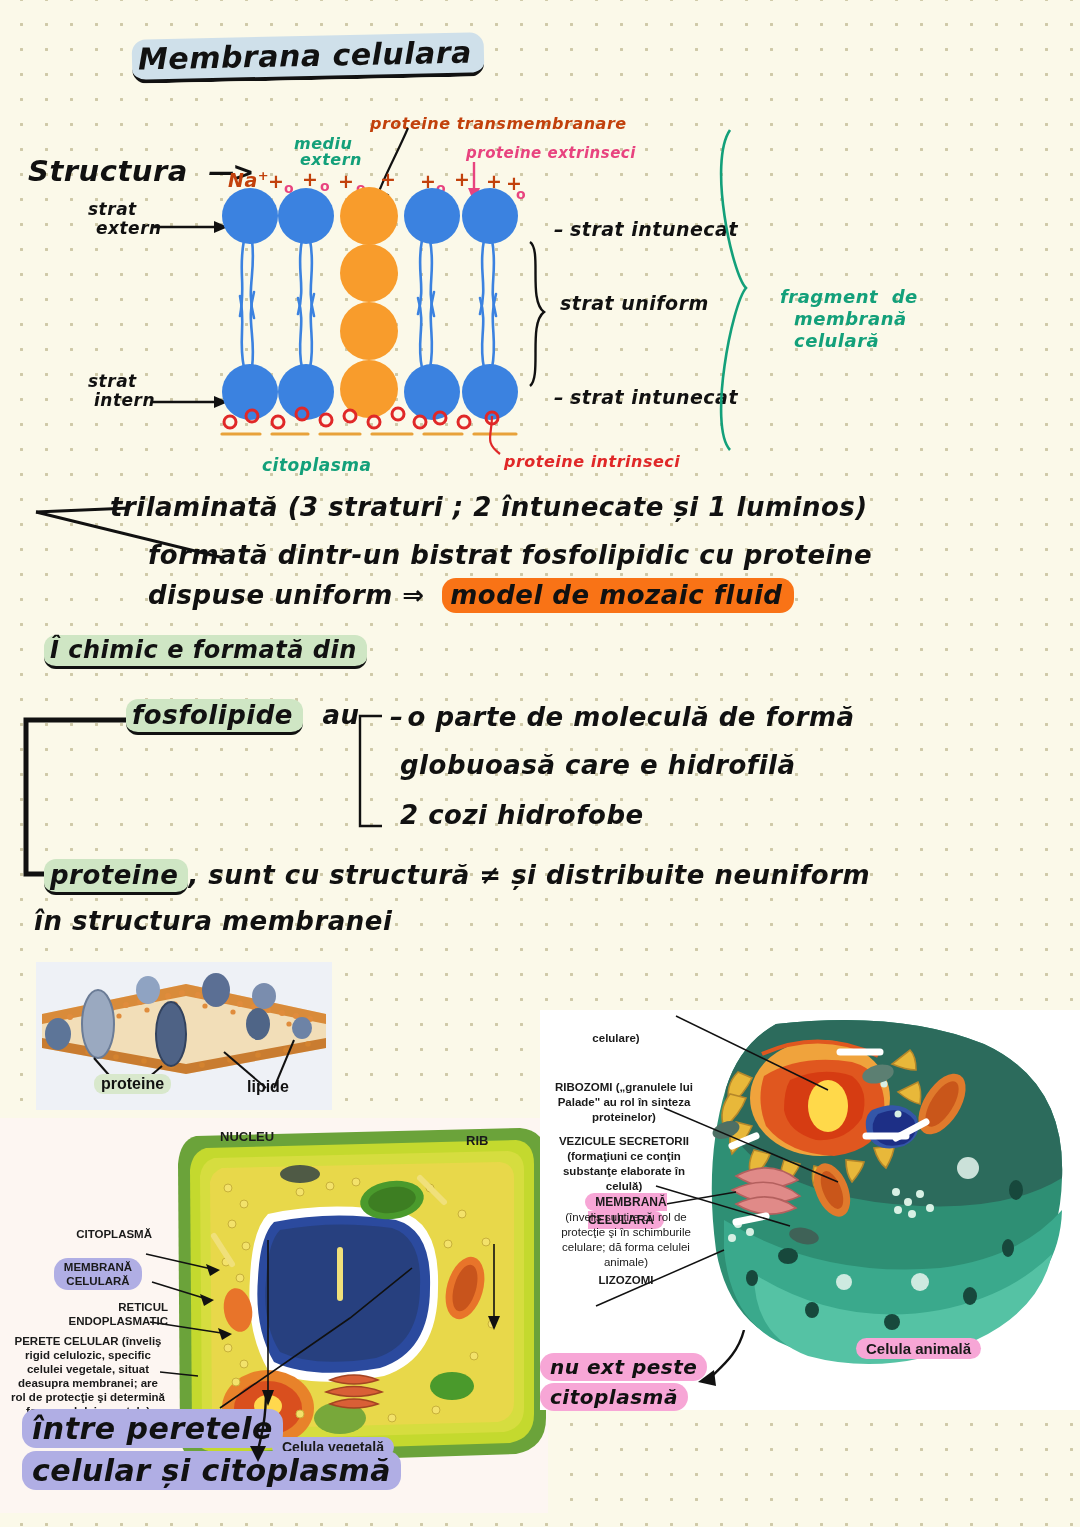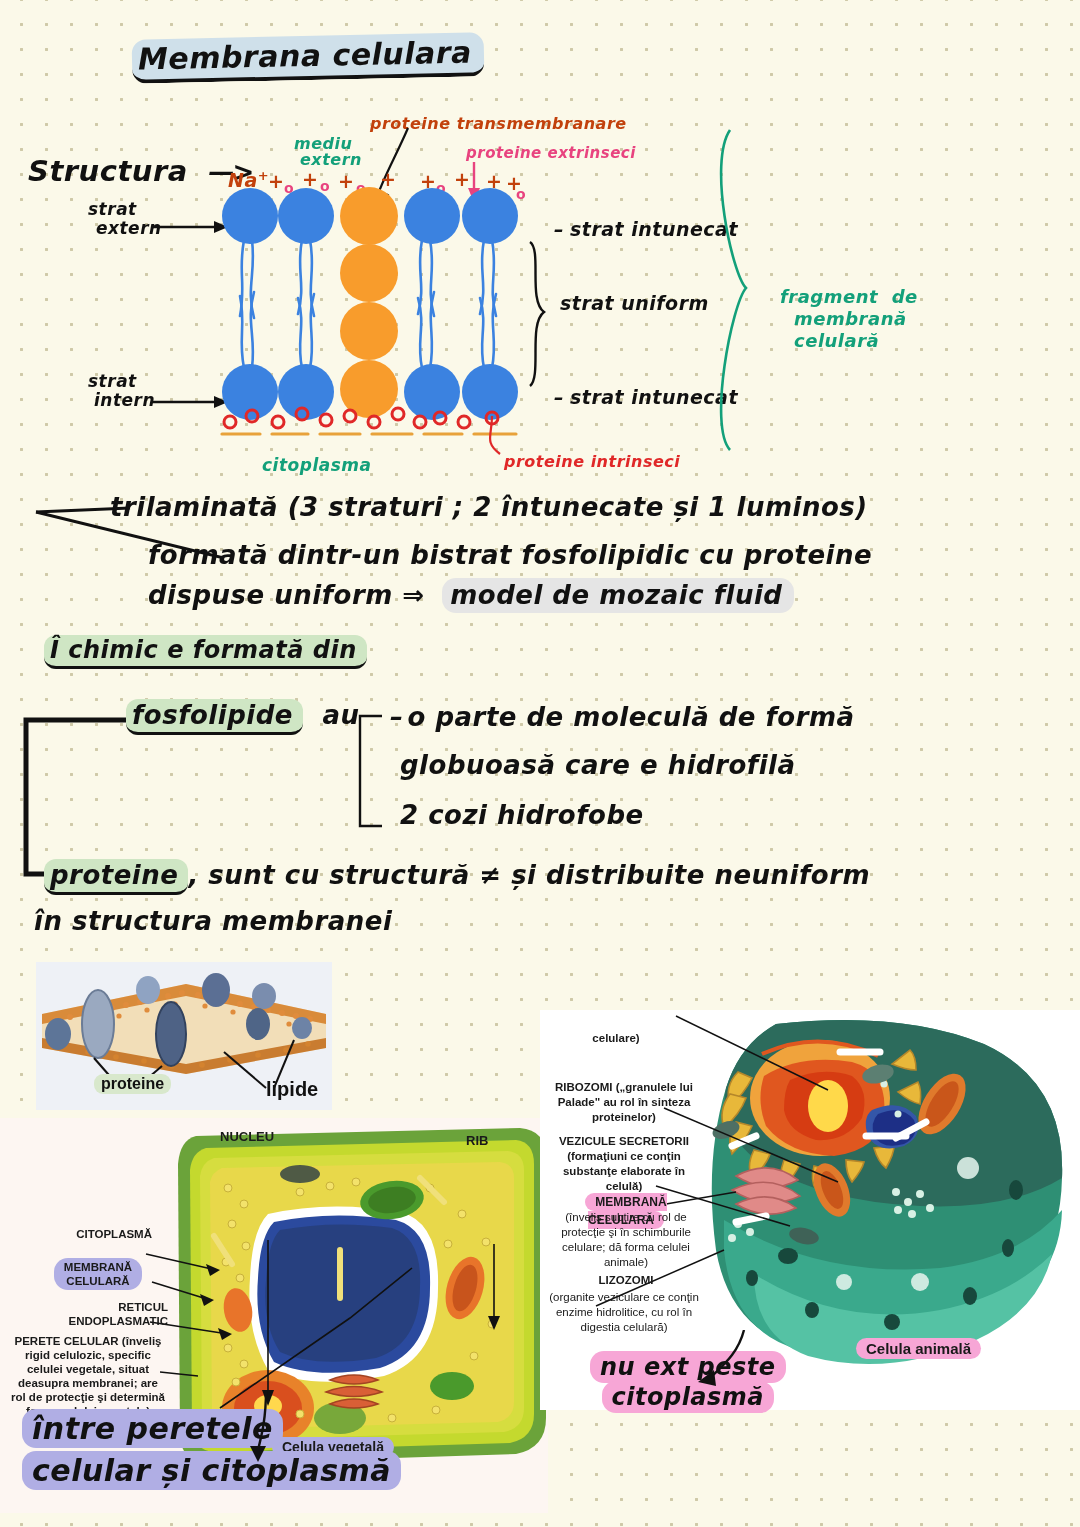--- a/index.html
+++ b/index.html
@@ -32,21 +32,21 @@
   .title{
     font-size:30px;
     transform:rotate(-1.2deg);
     padding:2px 12px 3px 6px;
     background:#cfe0ea;
     border-radius:14px;
     display:inline-block;
     border-bottom:4px solid #111;
   }
   .hl-green{background:#cfe6c4;border-radius:12px;padding:1px 10px 2px 6px;}
-  .hl-pink{background:#e5e5e5;border-radius:14px;padding:2px 12px 3px 8px;}
+  .hl-pink{background:#f97316;border-radius:14px;padding:2px 12px 3px 8px;}
   .hl-purple{background:#b0aee4;border-radius:14px;padding:2px 10px;}
   .hl-hotpink{background:#f7a6d6;border-radius:14px;padding:2px 10px;}
   .und{border-bottom:3px solid #111;}
 
   .green-ink{color:#13a07a;}
   .orange-ink{color:#c2410c;}
   .pink-ink{color:#e8437f;}
   .red-ink{color:#e02828;}
 
   
@@ -331,21 +331,21 @@
     <ellipse cx="266" cy="66" rx="10" ry="11" fill="#6d83a6"></ellipse>
 
     <g stroke="#111" stroke-width="2" fill="none">
       <path d="M58,96 L86,128"></path>
         <path d="M126,104 L98,128"></path>
       <path d="M188,90 L230,126"></path>
         <path d="M258,78 L238,126"></path>
     </g>
   </svg>
   <div class="abs" style="left:58px;top:112px;font-size:16px;font-weight:bold;color:#111;background:#d8e8cc;border-radius:9px;padding:1px 7px;">proteine</div>
-  <div class="abs" style="left:230px;top:116px;font-size:20px;font-weight:bold;color:#111;">lipide</div>
+  <div class="abs" style="left:211px;top:116px;font-size:16px;font-weight:bold;color:#111;">lipide</div>
 </div>
 
 <div id="plantbox">
   <svg width="548" height="395" viewBox="0 0 548 395">
     <rect width="548" height="395" fill="#fdf6f2"></rect>
 
     <g>
       <path d="M196,18 L520,10 Q546,12 546,40 L546,300 Q546,330 516,336 L206,346 Q182,344 180,318 L178,46 Q180,22 196,18 Z" fill="#6ba33a"></path>
       <path d="M206,30 L516,22 Q534,24 534,46 L534,296 Q534,320 510,325 L214,334 Q194,332 192,312 L190,52 Q192,34 206,30 Z" fill="#c4d92e"></path>
       <path d="M214,40 L508,33 Q524,35 524,52 L524,290 Q524,310 504,314 L220,322 Q204,320 202,304 L200,58 Q202,44 214,40 Z" fill="#d6dd3f"></path>
@@ -540,27 +540,26 @@
   </svg>
 
   <div class="lbl print" style="left:6px;top:22px;width:140px;text-align:center;">celulare)</div>
   <div class="lbl print" style="left:10px;top:70px;width:148px;text-align:center;line-height:15px;">RIBOZOMI („granulele lui Palade" au rol în sinteza proteinelor)</div>
   <div class="lbl print" style="left:8px;top:124px;width:152px;text-align:center;line-height:15px;">VEZICULE SECRETORII (formaţiuni ce conţin substanţe elaborate în celulă)</div>
   <div class="abs" style="left:12px;top:182px;width:148px;text-align:center;">
     <span class="hl-hotpink print" style="font-size:12px;font-weight:bold;">MEMBRANĂ CELULARĂ</span>
   </div>
   <div class="lbl print small" style="left:8px;top:200px;width:156px;text-align:center;line-height:15px;">(înveliş subţire cu rol de protecţie şi în schimburile celulare; dă forma celulei animale)</div>
   <div class="lbl print" style="left:8px;top:264px;width:156px;text-align:center;">LIZOZOMI</div>
-  <div class="lbl print small" style="left:4px;top:280px;width:160px;text-align:center;line-height:15px;">(organite veziculare ce conţin enzime hidrolitice, cu rol în digestia celulară)</div>
 
   <div class="abs" style="left:316px;top:330px;">
     <span class="hl-hotpink print" style="font-size:15px;font-weight:bold;">Celula animală</span>
   </div>
 </div>
 
-<div class="abs ink" style="left:590px;top:1352px;font-size:24px;line-height:30px;text-align:center;">
+<div class="abs ink" style="left:540px;top:1352px;font-size:20px;line-height:30px;">
   <div><span class="hl-hotpink">nu ext peste</span></div>
   <div><span class="hl-hotpink">citoplasmă</span></div>
 </div>
 <svg class="abs" style="left:696px;top:1330px;" width="60" height="80">
   <path d="M48,0 C42,24 26,36 14,48" stroke="#111" stroke-width="2.4" fill="none"></path>
   <polygon points="2,52 18,40 20,56" fill="#111"></polygon>
 </svg>
 
 </body></html>

